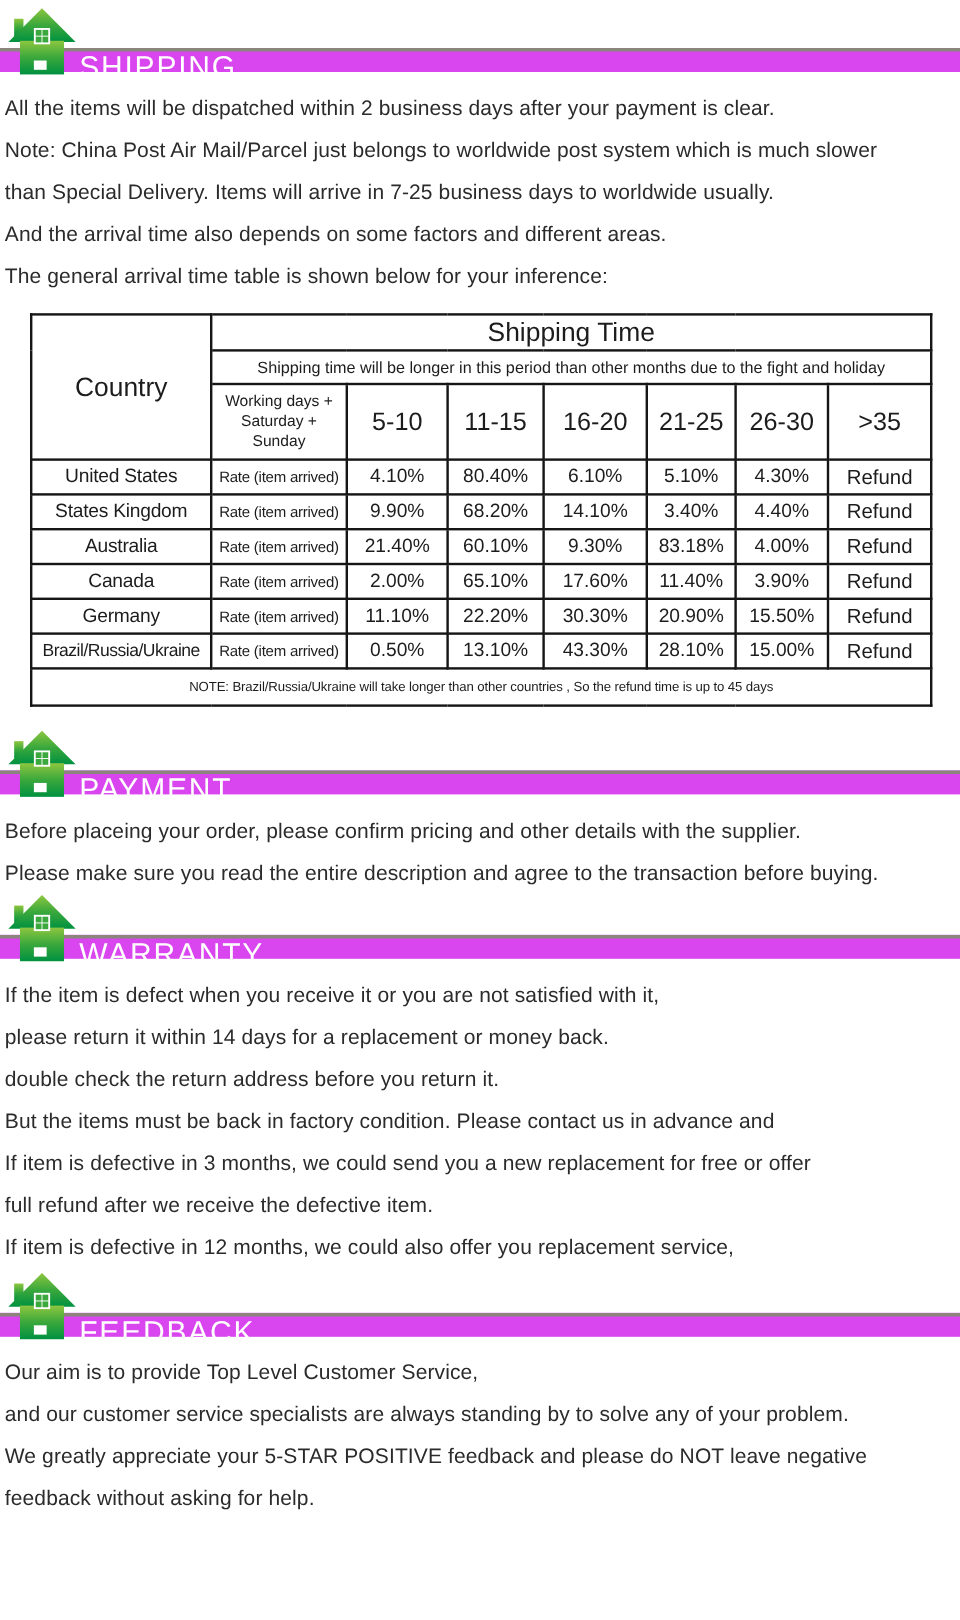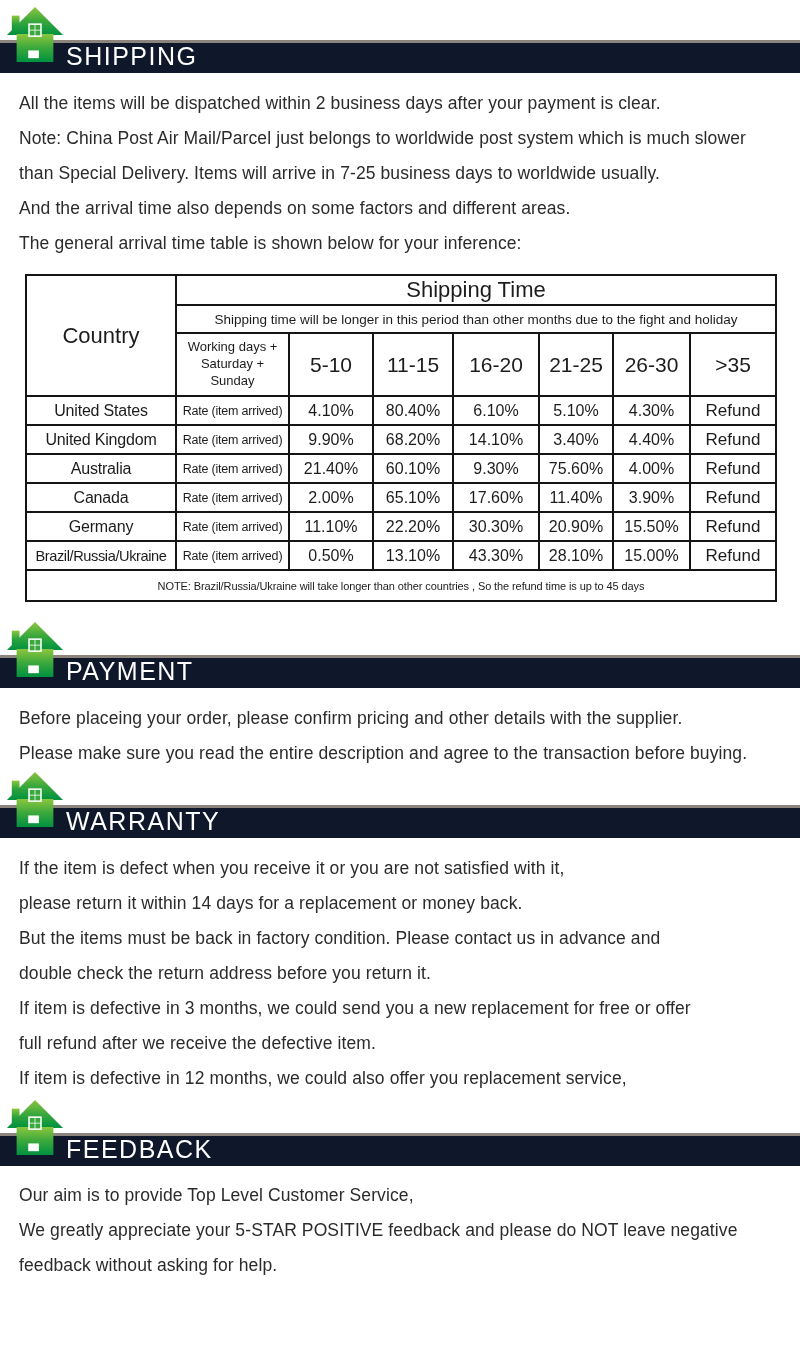--- a/index.html
+++ b/index.html
@@ -1,27 +1,27 @@
 <!DOCTYPE html>
 <html><head>
 <meta charset="utf-8">
 <style>
   html,body{margin:0;padding:0;}
   body{
     width:800px;height:1350px;background:#ffffff;overflow:hidden;
     font-family:"Liberation Sans", sans-serif;color:#2b2b2b;
     -webkit-font-smoothing:antialiased;
   }
-  .banner{position:relative;height:33px;background:#0f172a;box-shadow:inset 0 3px 0 #8b857d;}
+  .banner{position:relative;height:20px;background:#d946ef;box-shadow:inset 0 3px 0 #8b857d;}
   .banner-title{
     margin:0;padding-left:66px;font-size:25px;line-height:33px;font-weight:300;
     color:#ffffff;letter-spacing:1.5px;
   }
   .house{position:absolute;left:6px;top:-35px;width:58px;height:58px;}
-  .para{padding:13px 0 0 19px;font-size:17.5px;}
+  .para{padding:13px 0 0 4px;font-size:17.5px;}
   .line{line-height:35px;white-space:nowrap;letter-spacing:0.1px;}
 
   table.ship{
     border-collapse:collapse;table-layout:fixed;width:750px;
     margin:13px 0 0 25px;border:2px solid #151515;
   }
   table.ship td{
     border:2px solid #151515;text-align:center;vertical-align:middle;
     padding:0;color:#1c1c1c;overflow:hidden;
   }
@@ -111,36 +111,36 @@
         <td class="country">United States</td>
         <td class="rate">Rate (item arrived)</td>
         <td class="val">4.10%</td>
         <td class="val">80.40%</td>
         <td class="val">6.10%</td>
         <td class="val">5.10%</td>
         <td class="val">4.30%</td>
         <td class="refund">Refund</td>
       </tr>
       <tr class="r-data">
-        <td class="country">United Kingdom</td>
+        <td class="country">States Kingdom</td>
         <td class="rate">Rate (item arrived)</td>
         <td class="val">9.90%</td>
         <td class="val">68.20%</td>
         <td class="val">14.10%</td>
         <td class="val">3.40%</td>
         <td class="val">4.40%</td>
         <td class="refund">Refund</td>
       </tr>
       <tr class="r-data">
         <td class="country">Australia</td>
         <td class="rate">Rate (item arrived)</td>
         <td class="val">21.40%</td>
         <td class="val">60.10%</td>
         <td class="val">9.30%</td>
-        <td class="val">75.60%</td>
+        <td class="val">83.18%</td>
         <td class="val">4.00%</td>
         <td class="refund">Refund</td>
       </tr>
       <tr class="r-data">
         <td class="country">Canada</td>
         <td class="rate">Rate (item arrived)</td>
         <td class="val">2.00%</td>
         <td class="val">65.10%</td>
         <td class="val">17.60%</td>
         <td class="val">11.40%</td>
@@ -206,22 +206,22 @@
         <rect x="30.4" y="20.6" width="5" height="5" fill="#3aa83c"></rect>
         <rect x="24.6" y="26.4" width="5" height="5" fill="#3aa83c"></rect>
         <rect x="30.4" y="26.4" width="5" height="5" fill="#3aa83c"></rect>
         <rect x="23" y="47" width="11" height="8" fill="#ffffff"></rect>
       </svg>
       <h2 class="banner-title">WARRANTY</h2>
     </header>
     <div class="para">
       <div class="line">If the item is defect when you receive it or you are not satisfied with it,</div>
       <div class="line">please return it within 14 days for a replacement or money back.</div>
+      <div class="line">double check the return address before you return it.</div>
       <div class="line">But the items must be back in factory condition. Please contact us in advance and</div>
-      <div class="line">double check the return address before you return it.</div>
       <div class="line">If item is defective in 3 months, we could send you a new replacement for free or offer</div>
       <div class="line">full refund after we receive the defective item.</div>
       <div class="line">If item is defective in 12 months, we could also offer you replacement service,</div>
     </div>
   </section>
 
   <section>
     <header class="banner" style="margin-top:37px">
       <svg class="house" viewBox="0 0 60 60">
         <rect x="6" y="11" width="8" height="15" fill="url(#hg)"></rect>
@@ -231,18 +231,19 @@
         <rect x="24.6" y="20.6" width="5" height="5" fill="#3aa83c"></rect>
         <rect x="30.4" y="20.6" width="5" height="5" fill="#3aa83c"></rect>
         <rect x="24.6" y="26.4" width="5" height="5" fill="#3aa83c"></rect>
         <rect x="30.4" y="26.4" width="5" height="5" fill="#3aa83c"></rect>
         <rect x="23" y="47" width="11" height="8" fill="#ffffff"></rect>
       </svg>
       <h2 class="banner-title">FEEDBACK</h2>
     </header>
     <div class="para" style="padding-top:12px">
       <div class="line">Our aim is to provide Top Level Customer Service,</div>
+      <div class="line">and our customer service specialists are always standing by to solve any of your problem.</div>
       <div class="line">We greatly appreciate your 5-STAR POSITIVE feedback and please do NOT leave negative</div>
       <div class="line">feedback without asking for help.</div>
     </div>
   </section>
 
 </div>
 
 </body></html>

